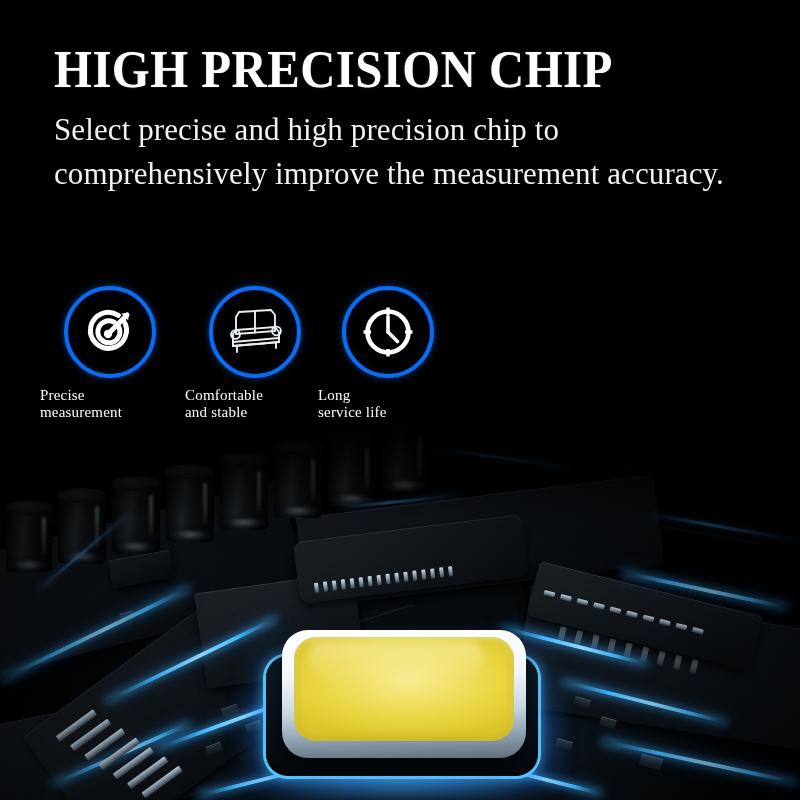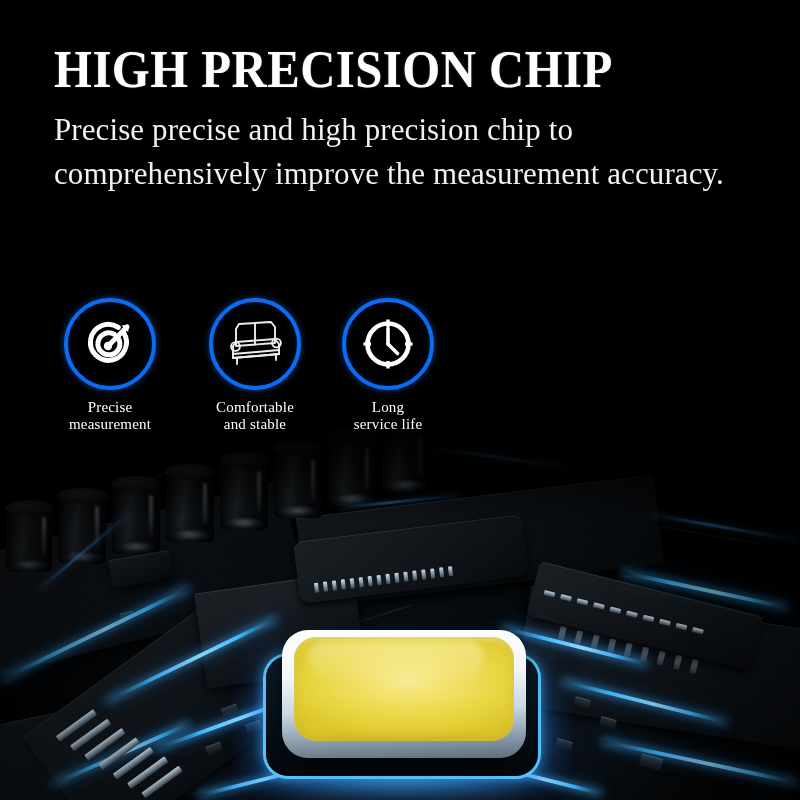--- a/index.html
+++ b/index.html
@@ -84,23 +84,22 @@
   #features {
     position: absolute;
     left: 50px;
     top: 286px;
     width: 420px;
     height: 160px;
     z-index: 45;
   }
   .feature {
     position: absolute;
-    top: 12px;
+    top: 0;
     width: 140px;
-    text-align: center;
   }
   .feature-circle {
     position: relative;
     width: 92px;
     height: 92px;
     margin: 0 auto;
     border-radius: 50%;
     border: 4px solid #0a6cf0;
     box-sizing: border-box;
     background: rgba(0,0,0,0.55);
@@ -435,21 +434,21 @@
       <div id="chip-top"></div>
       <div id="chip-top-sheen"></div>
     </div>
 
     <div id="board-vignette"></div>
     <div id="board-fade"></div>
   </div>
 
   <div id="headline">HIGH PRECISION CHIP</div>
 
-  <div id="subhead">Precise precise and high precision chip to comprehensively improve the measurement accuracy.</div>
+  <div id="subhead">Select precise and high precision chip to comprehensively improve the measurement accuracy.</div>
 
   <div id="features">
 
     <div class="feature" style="left:-10px;">
       <div class="feature-circle">
         <span>
           <svg width="56" height="56" viewBox="0 0 56 56">
             <g fill="none" stroke="#ffffff" stroke-width="5" stroke-linecap="round">
               <path d="M41.5 16.5a18 18 0 1 1-5.2-5.2"></path>
               <path d="M36.5 22.5a11 11 0 1 1-4.3-4.3"></path>

